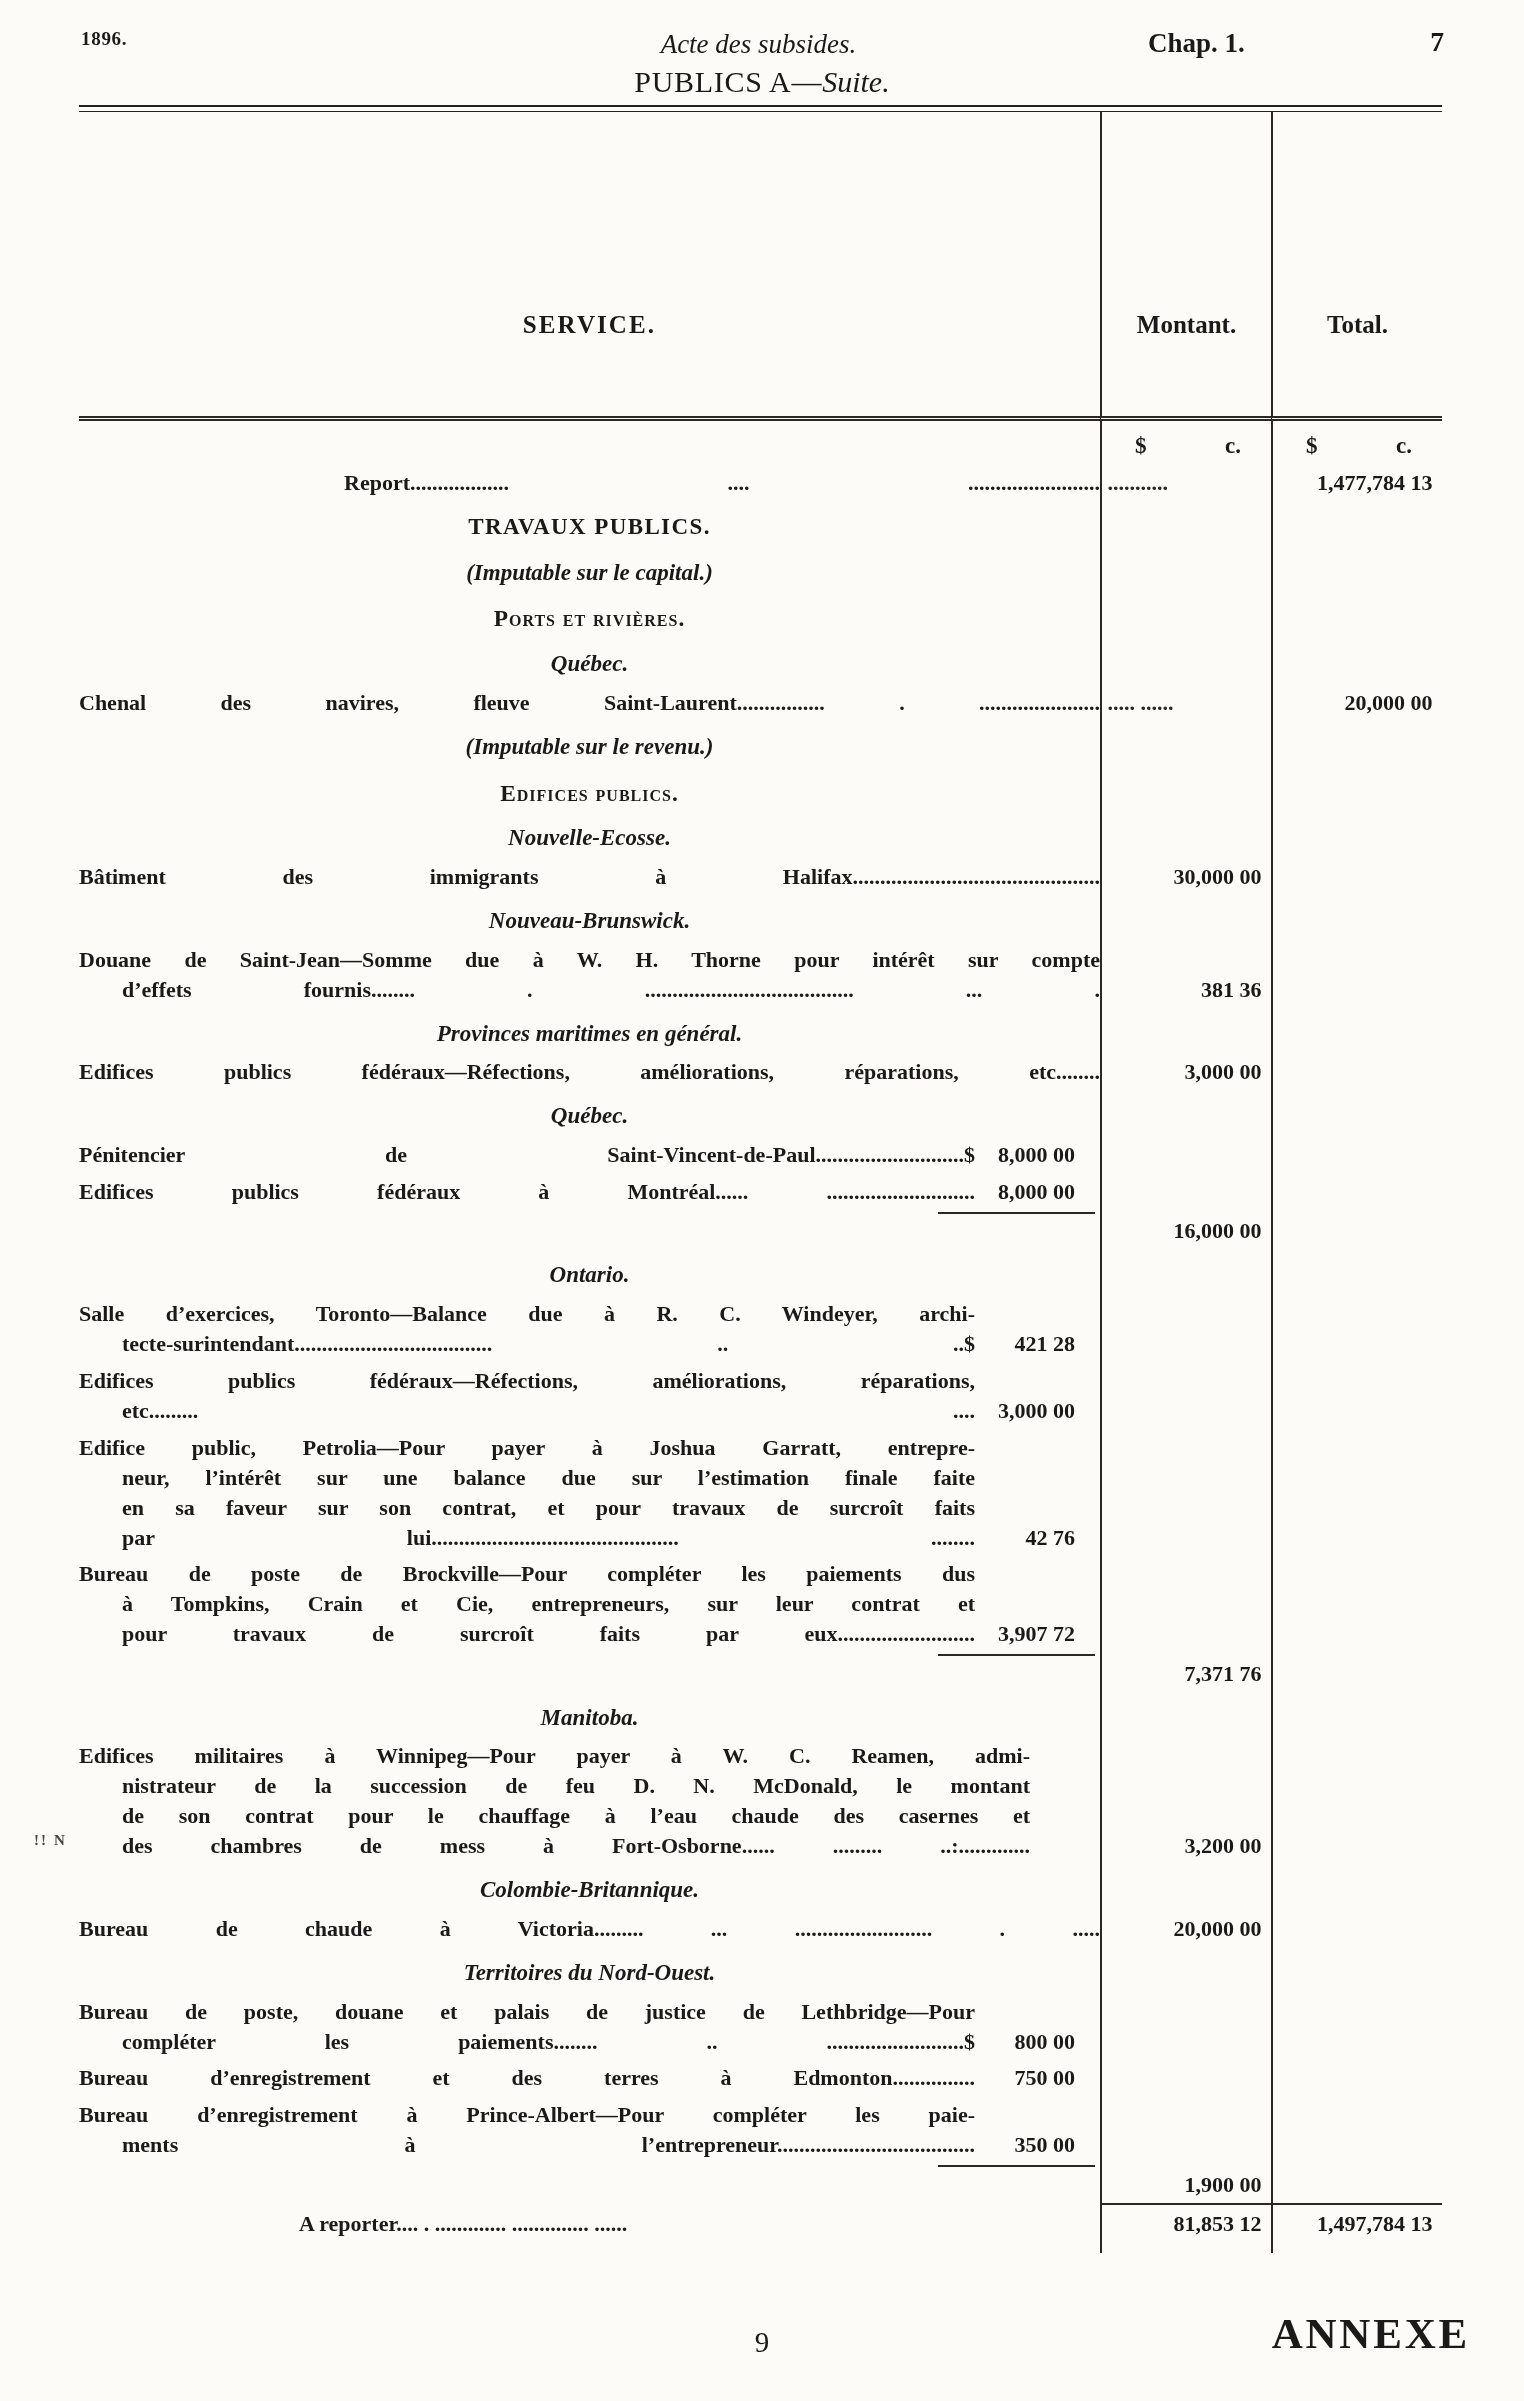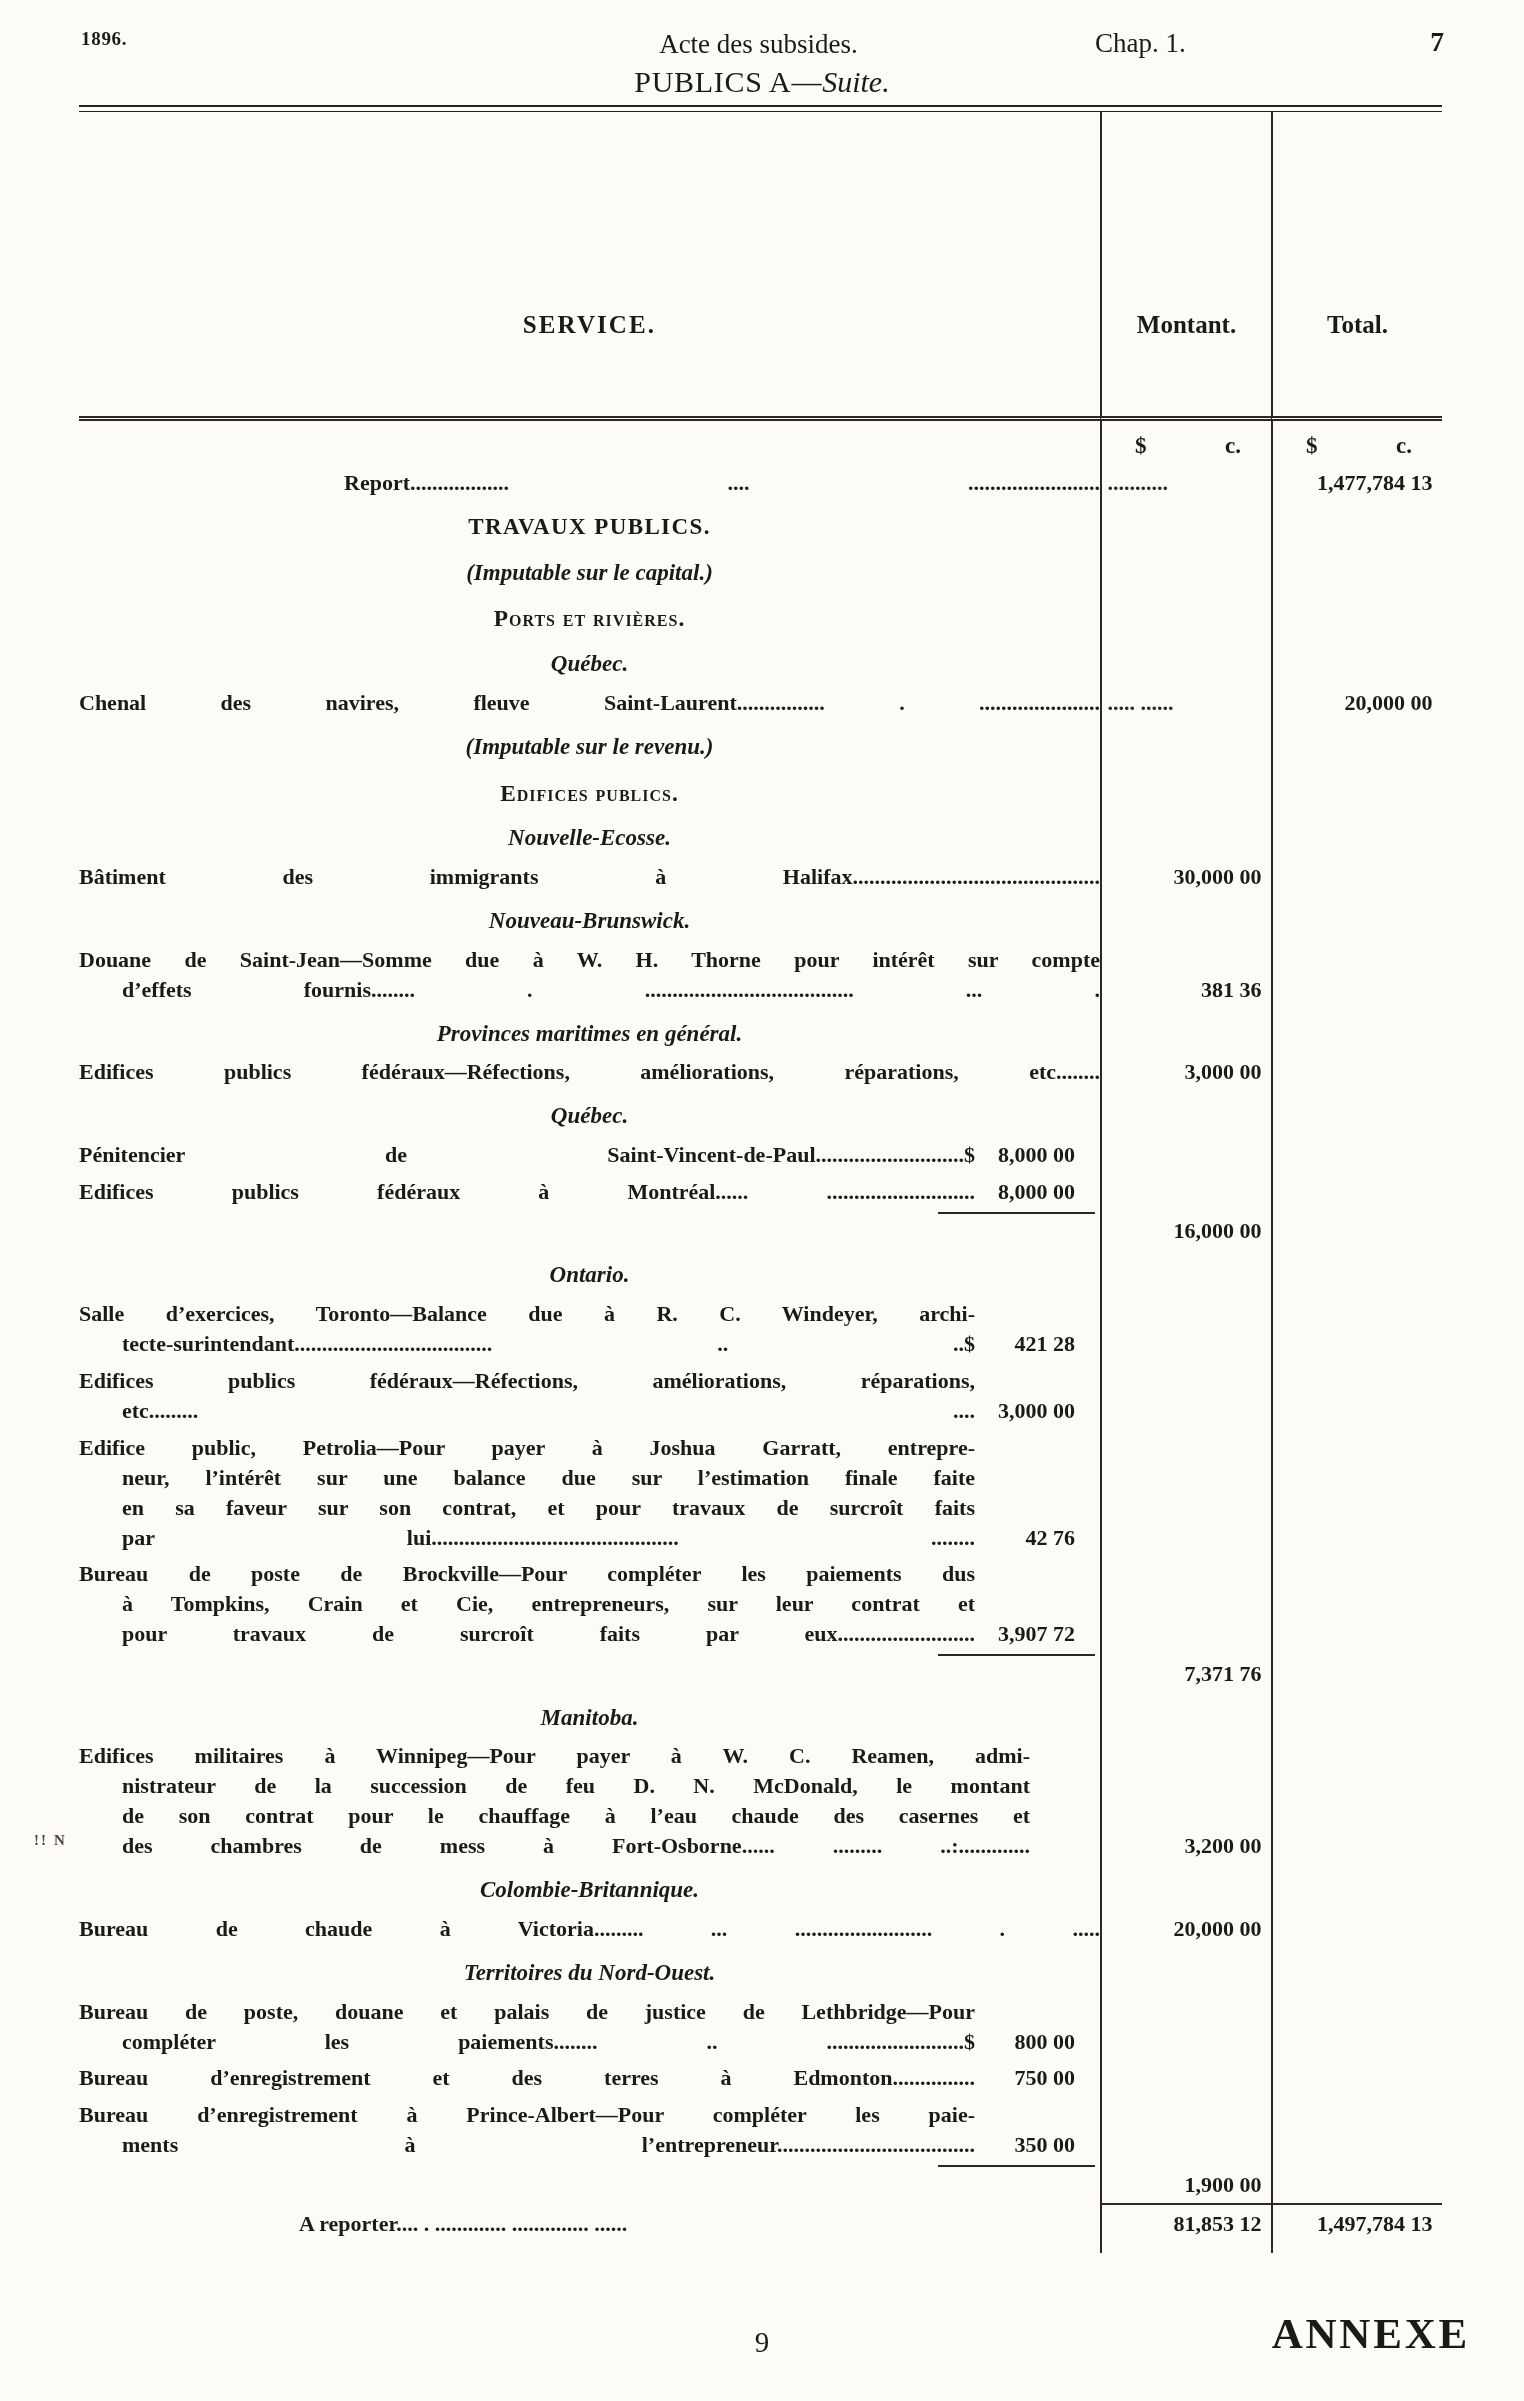--- a/index.html
+++ b/index.html
@@ -4,22 +4,22 @@
 <style>
   * { margin:0; padding:0; box-sizing:border-box; }
   html,body { background:#d9d6cf; }
   .page {
     width:1524px; height:2401px; position:relative; margin:0 auto;
     background:#fcfbf7; color:#1c1a18; overflow:hidden;
     font-family:"Liberation Serif","DejaVu Serif",serif;
   }
   
   .running-year  { position:absolute; left:81px;  top:27.6px; font-size:19px; font-weight:bold; letter-spacing:0.7px; }
-  .running-title { position:absolute; left:0; right:7px; top:29px; text-align:center; font-size:27px; }
-  .running-chap  { position:absolute; left:1095px; top:27.6px; font-size:27px; font-weight:normal; }
+  .running-title { position:absolute; left:0; right:7px; top:29px; text-align:center; font-size:27px; font-style:italic; }
+  .running-chap  { position:absolute; left:1148px; top:27.6px; font-size:27px; font-weight:bold; }
   .running-page  { position:absolute; right:80px; top:26px; font-size:27.6px; font-weight:bold; }
   .annexe-title  { position:absolute; left:0; right:0; top:65px; text-align:center; font-size:30px; letter-spacing:0.7px; }
   .annexe-title .suite { font-style:italic; letter-spacing:0; }
 
   
   .table-wrap { position:absolute; left:79px; top:105px; width:1363px;font-weight:bold; }
   .top-rule   { height:6.9px; border-top:2.8px solid #23211e; border-bottom:1.4px solid #23211e; }
   .grid { display:grid; grid-template-columns:1021px 171px 171px; }
   .cell { min-height:5.5px; }
   .montant-cell, .total-cell { border-left:2.1px solid #2a2724; }

